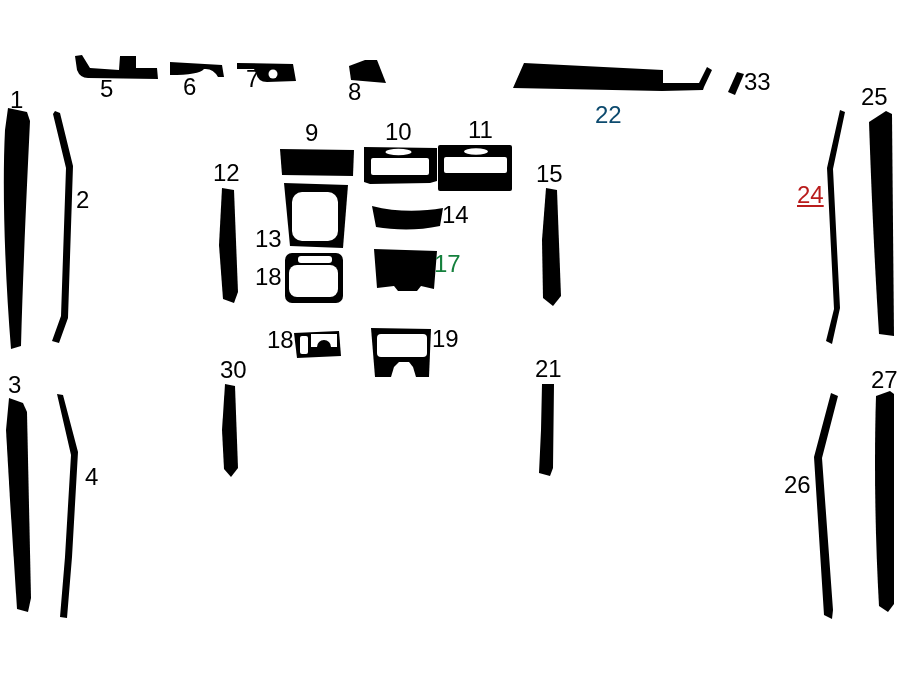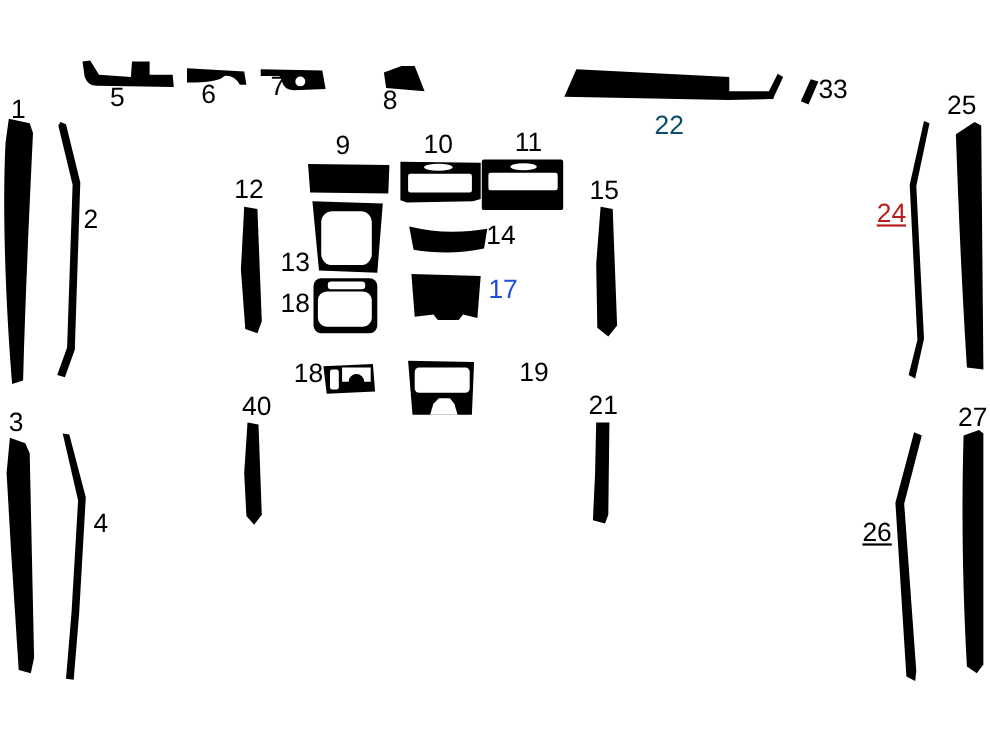--- a/index.html
+++ b/index.html
@@ -140,25 +140,25 @@
       <span class="piece-label" style="left: 246px; top: 67px; color: rgb(0, 0, 0);">7</span>
       <span class="piece-label" style="left: 348px; top: 80px; color: rgb(0, 0, 0);">8</span>
       <span class="piece-label" style="left: 305px; top: 121px; color: rgb(0, 0, 0);">9</span>
       <span class="piece-label" style="left: 385px; top: 120px; color: rgb(0, 0, 0);">10</span>
       <span class="piece-label" style="left: 468px; top: 118px; color: rgb(0, 0, 0);">11</span>
       <span class="piece-label" style="left: 213px; top: 161px; color: rgb(0, 0, 0);">12</span>
       <span class="piece-label" style="left: 255px; top: 203px; color: rgb(0, 0, 0); margin-top: 24px;">13</span>
       <span class="piece-label" style="left: 442px; top: 203px; color: rgb(0, 0, 0);">14</span>
       <span class="piece-label" style="left: 536px; top: 162px; color: rgb(0, 0, 0); text-align: center;">15</span>
       <span class="piece-label" style="left: 255px; top: 265px; color: rgb(0, 0, 0);">18</span>
-      <span class="piece-label" style="left: 444px; top: 252px; color: #1d4ed8;">17</span>
+      <span class="piece-label" style="left: 434px; top: 252px; color: #15803d;">17</span>
       <span class="piece-label" style="left: 267px; top: 328px; color: rgb(0, 0, 0);">18</span>
-      <span class="piece-label" style="left: 432px; top: 327px; color: rgb(0, 0, 0); padding-left: 40px;">19</span>
-      <span class="piece-label" style="left: 220px; top: 358px; color: rgb(0, 0, 0);">40</span>
+      <span class="piece-label" style="left: 432px; top: 327px; color: rgb(0, 0, 0);">19</span>
+      <span class="piece-label" style="left: 220px; top: 358px; color: rgb(0, 0, 0);">30</span>
       <span class="piece-label" style="left: 535px; top: 357px; color: rgb(0, 0, 0);">21</span>
       <span class="piece-label" style="left: 595px; top: 103px; color: #0c4a6e;">22</span>
       <span class="piece-label" style="left: 744px; top: 70px; color: rgb(0, 0, 0);">33</span>
       <span class="piece-label" style="left: 797px; top: 183px; color: #b91c1c; text-decoration: underline;">24</span>
       <span class="piece-label" style="left: 861px; top: 85px; color: rgb(0, 0, 0);">25</span>
-      <span class="piece-label" style="left: 784px; top: 473px; color: rgb(0, 0, 0); text-decoration: underline;">26</span>
+      <span class="piece-label" style="left: 784px; top: 473px; color: rgb(0, 0, 0);">26</span>
       <span class="piece-label" style="left: 871px; top: 368px; color: rgb(0, 0, 0); text-align: center;">27</span>
     </div>
 </div>
 
 </body></html>

